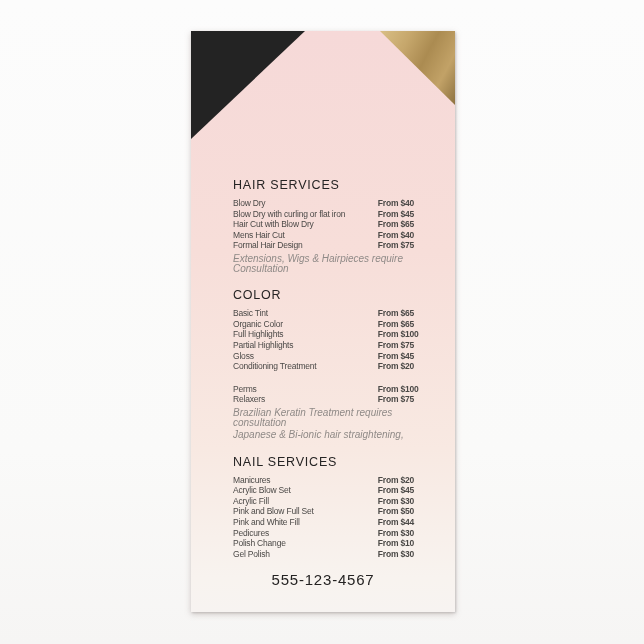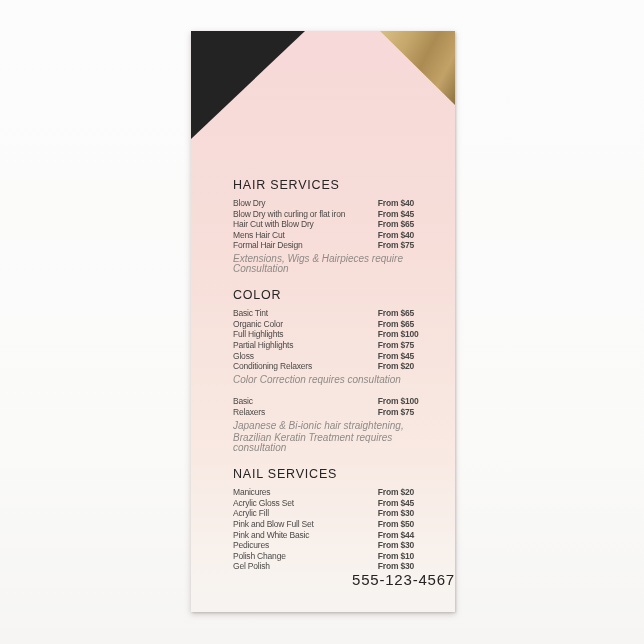--- a/index.html
+++ b/index.html
@@ -32,21 +32,21 @@
   .menu section{margin:0 0 12px 0;}
   .menu h2{
     font-size:12.5px;font-weight:400;color:#262424;letter-spacing:.8px;
     margin:15px 0 6px 0;line-height:14px;
   }
   .row{display:flex;line-height:10.6px;font-size:8.5px;letter-spacing:-.2px;color:#4b4947;white-space:nowrap;}
   .row .svc{width:164px;overflow:visible;}
   .row .price{width:58px;font-weight:bold;}
   .note{font-style:italic;font-size:10px;line-height:9.6px;color:#8f8a87;margin-top:3px;letter-spacing:0;}
   .phone{
-    position:absolute;left:0;right:0;top:540px;text-align:right;
+    position:absolute;left:0;right:0;top:540px;text-align:center;
     font-size:15px;letter-spacing:.8px;color:#252323;line-height:18px;
   }
 </style>
 </head>
 <body>
 
 <div class="card">
   <div class="tri-black"></div>
   <div class="tri-gold"></div>
 
@@ -107,72 +107,69 @@
     <span class="svc">Partial Highlights</span>
     <span class="price">From $75</span>
   </div>
 
   <div class="row">
     <span class="svc">Gloss</span>
     <span class="price">From $45</span>
   </div>
 
   <div class="row">
-    <span class="svc">Conditioning Relaxers</span>
+    <span class="svc">Conditioning Treatment</span>
     <span class="price">From $20</span>
   </div>
 </div>
-    <div class="notes">
-          <div class="note">Color Correction requires consultation</div>
-        </div>
   </section>
 
   <section>
     <div class="rows">
   <div class="row">
-    <span class="svc">Basic</span>
+    <span class="svc">Perms</span>
     <span class="price">From $100</span>
   </div>
 
   <div class="row">
     <span class="svc">Relaxers</span>
     <span class="price">From $75</span>
   </div>
 </div>
     <div class="notes">
+          <div class="note">Brazilian Keratin Treatment requires consultation</div>
           <div class="note">Japanese &amp; Bi-ionic hair straightening,</div>
-          <div class="note">Brazilian Keratin Treatment requires consultation</div>
         </div>
   </section>
 
   <section>
     <h2>NAIL SERVICES</h2>
     <div class="rows">
   <div class="row">
     <span class="svc">Manicures</span>
     <span class="price">From $20</span>
   </div>
 
   <div class="row">
-    <span class="svc">Acrylic Gloss Set</span>
+    <span class="svc">Acrylic Blow Set</span>
     <span class="price">From $45</span>
   </div>
 
   <div class="row">
     <span class="svc">Acrylic Fill</span>
     <span class="price">From $30</span>
   </div>
 
   <div class="row">
     <span class="svc">Pink and Blow Full Set</span>
     <span class="price">From $50</span>
   </div>
 
   <div class="row">
-    <span class="svc">Pink and White Basic</span>
+    <span class="svc">Pink and White Fill</span>
     <span class="price">From $44</span>
   </div>
 
   <div class="row">
     <span class="svc">Pedicures</span>
     <span class="price">From $30</span>
   </div>
 
   <div class="row">
     <span class="svc">Polish Change</span>

